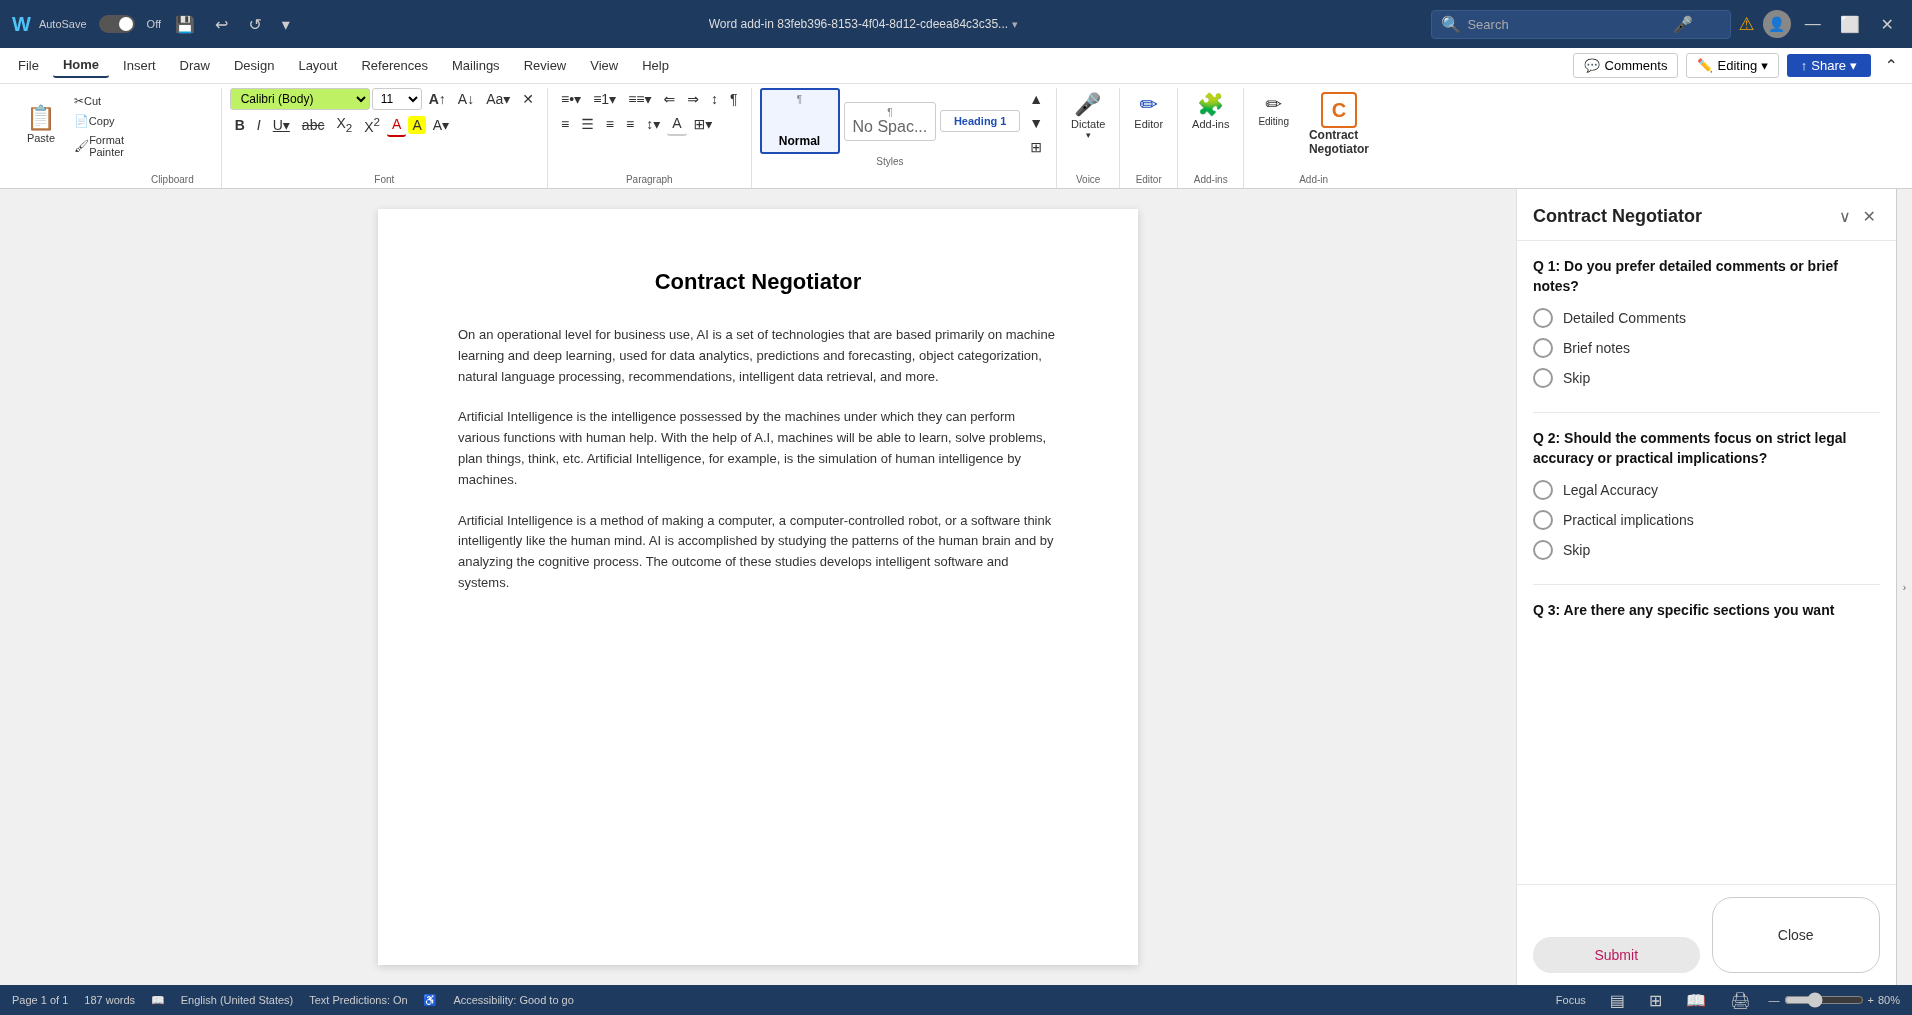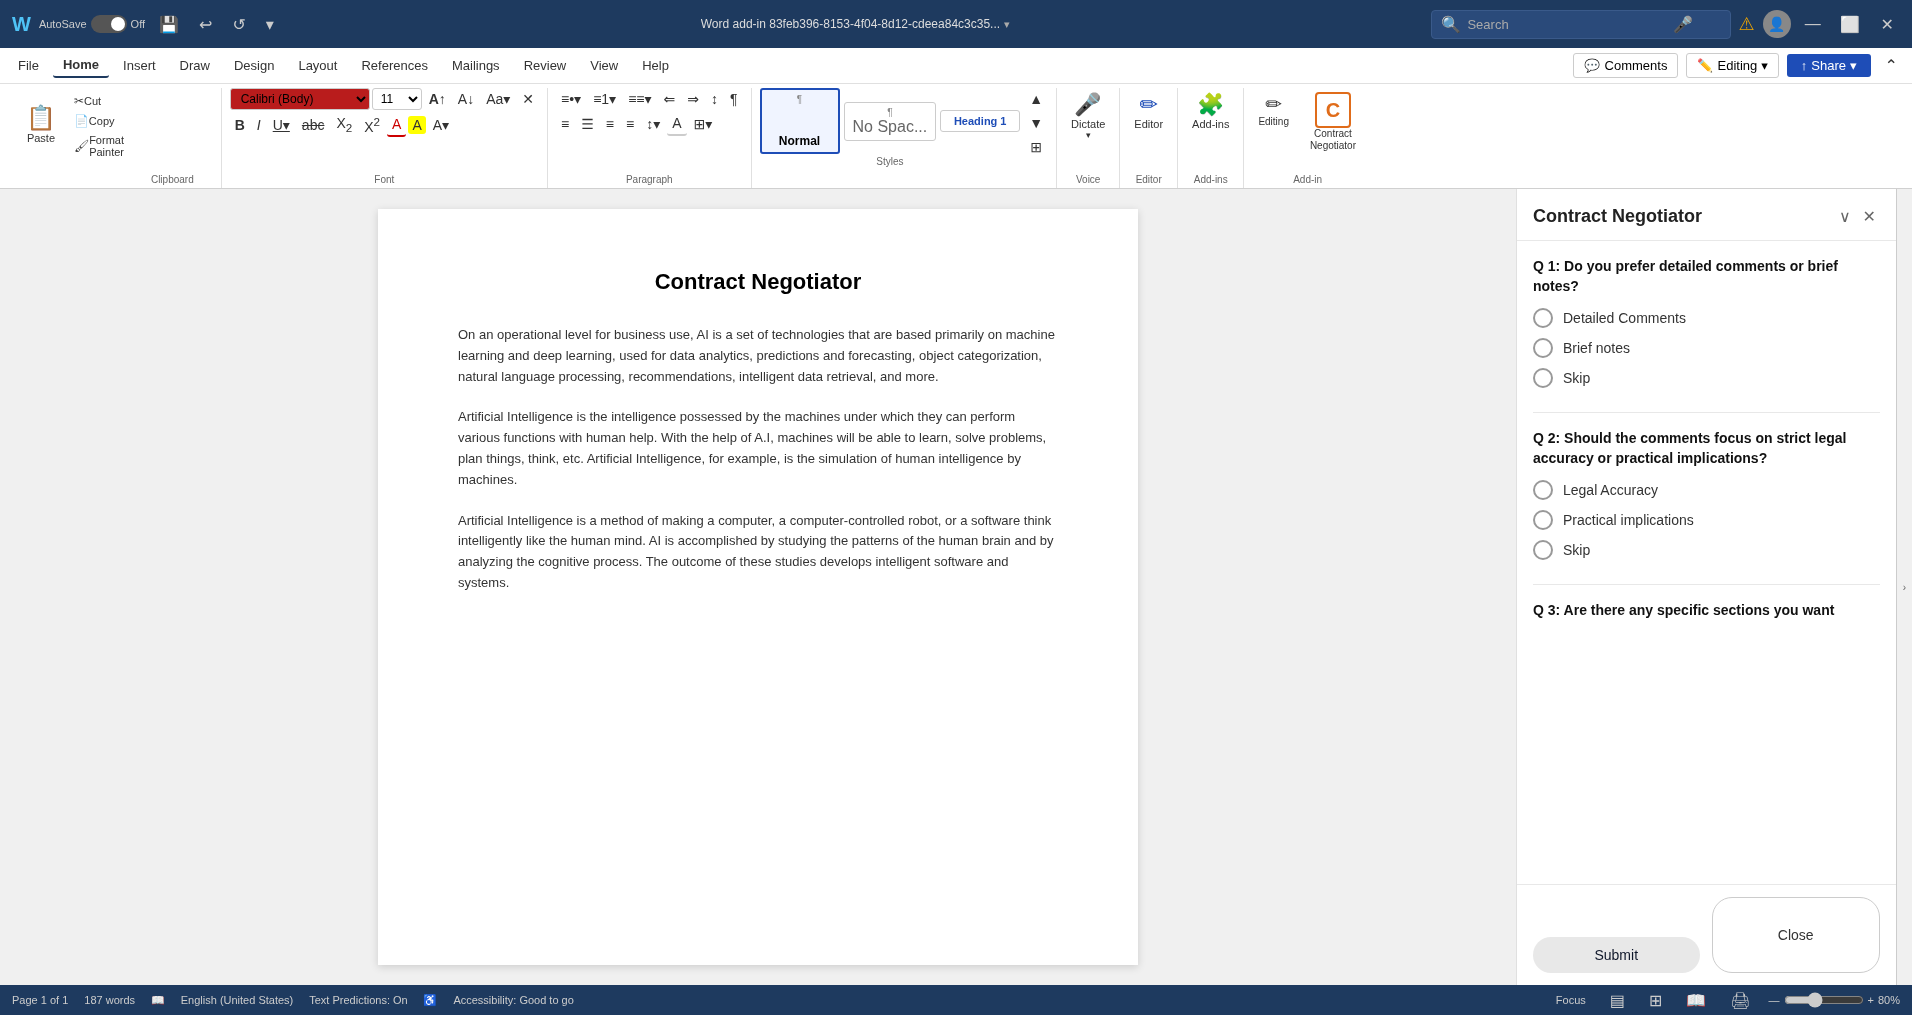--- a/index.html
+++ b/index.html
@@ -13,21 +13,21 @@
       align-items: center;
       padding: 0 12px;
       gap: 10px;
       color: white;
     }
     .title-bar-left { display: flex; align-items: center; gap: 8px; flex: 0 0 auto; }
     .title-bar-center { flex: 1; display: flex; justify-content: center; align-items: center; gap: 4px; }
     .title-bar-right { display: flex; align-items: center; gap: 8px; }
 
     .autosave-toggle {
-      display: flex; align-items: center; gap: 4px;
+      display: flex; align-items: center; gap: 12px;
       font-size: 11px; color: #ccc;
     }
     .toggle-pill {
       background: #555; border-radius: 10px; width: 36px; height: 18px;
       display: flex; align-items: center; padding: 2px;
     }
     .toggle-knob { width: 14px; height: 14px; background: white; border-radius: 50%; margin-left: auto; }
 
     .doc-title {
       font-size: 12px; color: #ddd; max-width: 400px; overflow: hidden; text-overflow: ellipsis; white-space: nowrap;
@@ -98,21 +98,21 @@
     }
     .ribbon-btn.large { font-size: 11px; }
 
     .ribbon-btn-small {
       display: flex; align-items: center; padding: 2px 6px;
       border: none; background: transparent; cursor: pointer; border-radius: 3px; font-size: 12px; color: #333;
     }
 
     .font-selector {
       border: 1px solid #ccc; border-radius: 3px; padding: 2px 6px; font-size: 12px; cursor: pointer;
-      background: #b91c1c; width: 140px;
+      background: #bef264; width: 140px;
     }
     .font-size-selector {
       border: 1px solid #ccc; border-radius: 3px; padding: 2px 4px; font-size: 12px; cursor: pointer;
       background: white; width: 50px;
     }
 
     .styles-gallery {
       display: flex; align-items: center; gap: 2px;
     }
     .style-item {
@@ -164,21 +164,21 @@
       flex-shrink: 0; cursor: pointer;
     }
     .radio-label { font-size: 14px; color: #333; }
     .divider { border: none; border-top: 1px solid #e8e8e8; margin: 16px 0; }
 
     .sidebar-footer {
       padding: 12px 16px; border-top: 1px solid #e8e8e8;
       display: flex; gap: 12px; justify-content: center;
     }
     .submit-btn {
-      flex: 1; padding: 10px 0; background: #e8e8e8; color: #0f172a; border: none;
+      flex: 1; padding: 10px 0; background: #e8e8e8; color: #be185d; border: none;
       border-radius: 20px; font-size: 14px; cursor: default; margin-top: 40px;
     }
     .close-btn {
       flex: 1; padding: 10px 0; background: white; color: #333; border: 1.5px solid #ccc;
       border-radius: 20px; font-size: 14px; cursor: pointer;
     }
 
     
     .status-bar {
       background: #1e3a5f; height: 30px; display: flex; align-items: center;
@@ -402,21 +402,21 @@
     <div style="display:flex; flex-direction:row; gap:8px; align-items:flex-start;">
       <div style="display:flex; flex-direction:column; align-items:center;">
         <button class="ribbon-btn">
           <span style="font-size:20px;">✏</span>
           <span style="font-size:10px;">Editing</span>
         </button>
       </div>
       <div style="display:flex; flex-direction:column; align-items:center;">
         <button class="ribbon-btn" style="min-width:60px;">
           <span style="width:36px; height:36px; border:2px solid #e06c1a; border-radius:4px; display:flex; align-items:center; justify-content:center; color:#e06c1a; font-weight:700; font-size:20px;">C</span>
-          <span style="font-size:10px; text-align:center; line-height:1.2;">Contract<br>Negotiator</span>
+          <span style="font-size:12px; text-align:left; line-height:1.2;font-weight:bold;">Contract<br>Negotiator</span>
         </button>
       </div>
     </div>
     <div class="ribbon-group-label">Add-in</div>
   </div>
 </div>
 
 <div class="main-area">
 
   <div class="document-area">

